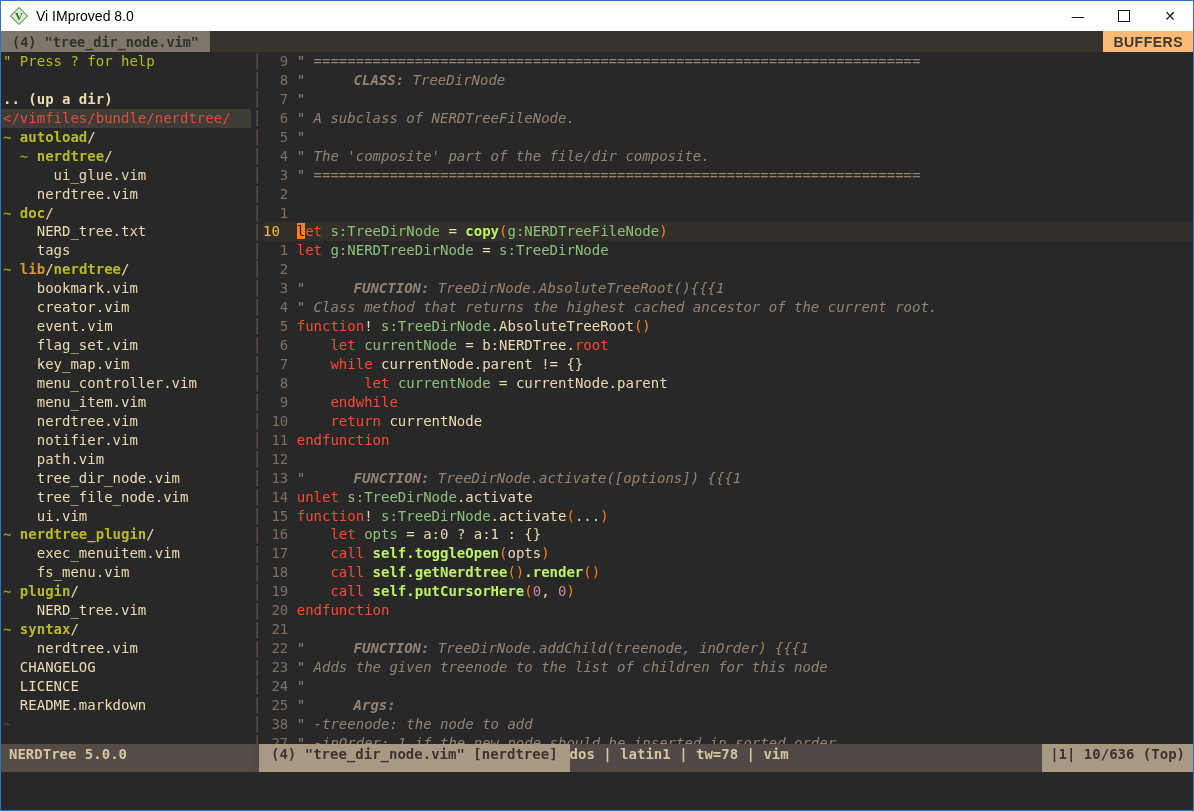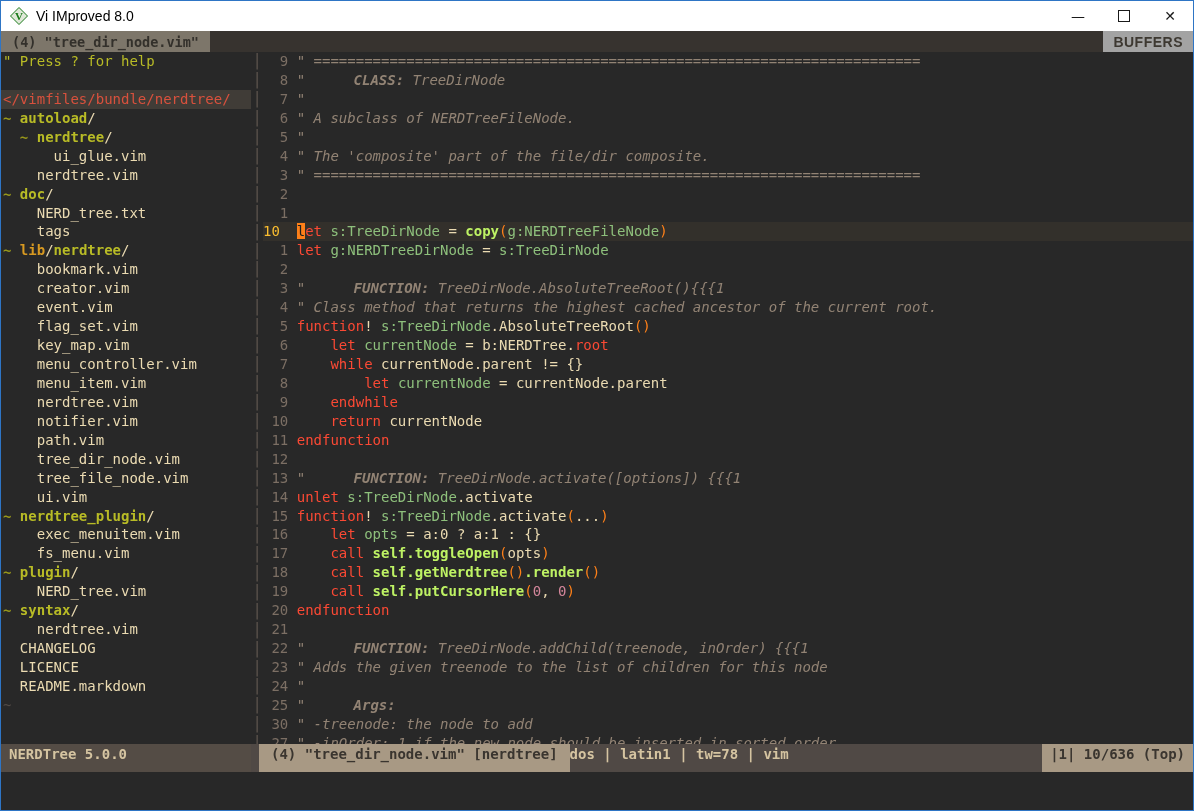--- a/index.html
+++ b/index.html
@@ -12,21 +12,21 @@
   .title-text{margin-left:8px;font:14px "Liberation Sans",sans-serif;color:#000;}
   .win-controls{margin-left:auto;display:flex;height:100%;}
   .wbtn{width:46px;height:100%;display:flex;align-items:center;justify-content:center;
         color:#1a1a1a;font:14px "DejaVu Sans",sans-serif;}
   .max-glyph{display:inline-block;width:10px;height:10px;border:1px solid #1a1a1a;}
   
   .tabline{height:21px;background:#37332f;display:flex;align-items:stretch;flex:none;}
   .tab{background:#7d766a;color:#33302b;font:bold 13.5px "DejaVu Sans Mono",monospace;
        display:flex;align-items:center;padding:0 11px;white-space:pre;}
   .tabfill{flex:1;}
-  .buffers{background:#a3a3a3;color:#3d3831;font:bold 14px "Liberation Sans",sans-serif;
+  .buffers{background:#fdba74;color:#3d3831;font:bold 14px "Liberation Sans",sans-serif;
        display:flex;align-items:center;padding:0 10px;letter-spacing:.5px;}
   
   .main{flex:1;display:flex;overflow:hidden;background:#282828;}
   .ntpane{width:248px;flex:none;padding-left:2px;overflow:hidden;}
   .vsep{width:12px;flex:none;text-align:center;color:#665c54;
         font:14px/18.95px "DejaVu Sans Mono",monospace;white-space:pre;overflow:hidden;}
   .codepane{flex:1;overflow:hidden;}
   .row{height:18.95px;line-height:18.95px;font-size:14px;white-space:pre;}
   
   .s-h{color:#b8bb26;}
@@ -82,20 +82,21 @@
   <div class="tabline">
     <div class="tab">(4) "tree_dir_node.vim"</div>
     <div class="tabfill"></div>
     <div class="buffers">BUFFERS</div>
   </div>
 
   <div class="main">
     <div class="ntpane" id="ntpane">
         <div class="row"><span class="s-h">" Press ? for help</span></div>
         <div class="row">&nbsp;</div>
+        <div class="row"><span class="s-u">.. (up a dir)</span></div>
         <div class="row nt-hl"><span class="s-r">&lt;/vimfiles/bundle/nerdtree/</span></div>
         <div class="row"><span class="s-ti">~ </span><span class="s-d">autoload</span><span class="s-t">/</span></div>
         <div class="row"><span class="s-t">  </span><span class="s-ti">~ </span><span class="s-d">nerdtree</span><span class="s-t">/</span></div>
         <div class="row"><span class="s-t">      ui_glue.vim</span></div>
         <div class="row"><span class="s-t">    nerdtree.vim</span></div>
         <div class="row"><span class="s-ti">~ </span><span class="s-d">doc</span><span class="s-t">/</span></div>
         <div class="row"><span class="s-t">    NERD_tree.txt</span></div>
         <div class="row"><span class="s-t">    tags</span></div>
         <div class="row"><span class="s-ti">~ </span><span class="s-y">lib</span><span class="s-t">/</span><span class="s-d">nerdtree</span><span class="s-t">/</span></div>
         <div class="row"><span class="s-t">    bookmark.vim</span></div>
@@ -189,21 +190,21 @@
         <div class="row"><span class="ln">16</span><span class="s-t">    </span><span class="s-k">let</span><span class="s-t"> </span><span class="s-a">opts</span><span class="s-t"> = a:0 ? a:1 : {}</span></div>
         <div class="row"><span class="ln">17</span><span class="s-t">    </span><span class="s-k">call</span><span class="s-t"> </span><span class="s-f">self.toggleOpen</span><span class="s-o">(</span><span class="s-t">opts</span><span class="s-o">)</span></div>
         <div class="row"><span class="ln">18</span><span class="s-t">    </span><span class="s-k">call</span><span class="s-t"> </span><span class="s-f">self.getNerdtree</span><span class="s-o">()</span><span class="s-f">.render</span><span class="s-o">()</span></div>
         <div class="row"><span class="ln">19</span><span class="s-t">    </span><span class="s-k">call</span><span class="s-t"> </span><span class="s-f">self.putCursorHere</span><span class="s-o">(</span><span class="s-n">0</span><span class="s-t">, </span><span class="s-n">0</span><span class="s-o">)</span></div>
         <div class="row"><span class="ln">20</span><span class="s-k">endfunction</span></div>
         <div class="row"><span class="ln">21</span>&nbsp;</div>
         <div class="row"><span class="ln">22</span><span class="s-c">" </span><span class="s-cb">FUNCTION:</span><span class="s-c"> TreeDirNode.addChild(treenode, inOrder) {{{1</span></div>
         <div class="row"><span class="ln">23</span><span class="s-c">" Adds the given treenode to the list of children for this node</span></div>
         <div class="row"><span class="ln">24</span><span class="s-c">"</span></div>
         <div class="row"><span class="ln">25</span><span class="s-c">" </span><span class="s-cb">Args:</span></div>
-        <div class="row"><span class="ln">30</span><span class="s-c">" -treenode: the node to add</span></div>
+        <div class="row"><span class="ln">38</span><span class="s-c">" -treenode: the node to add</span></div>
         <div class="row"><span class="ln">27</span><span class="s-c">" -inOrder: 1 if the new node should be inserted in sorted order</span></div>
       </div>
   </div>
 
   <div class="statusline">
     <div class="st-nerd">NERDTree 5.0.0</div>
     <div class="st-file">(4) "tree_dir_node.vim" [nerdtree]</div>
     <div class="st-mid">dos | latin1 | tw=78 | vim</div>
     <div class="st-right">|1| 10/636 (Top)</div>
   </div>

